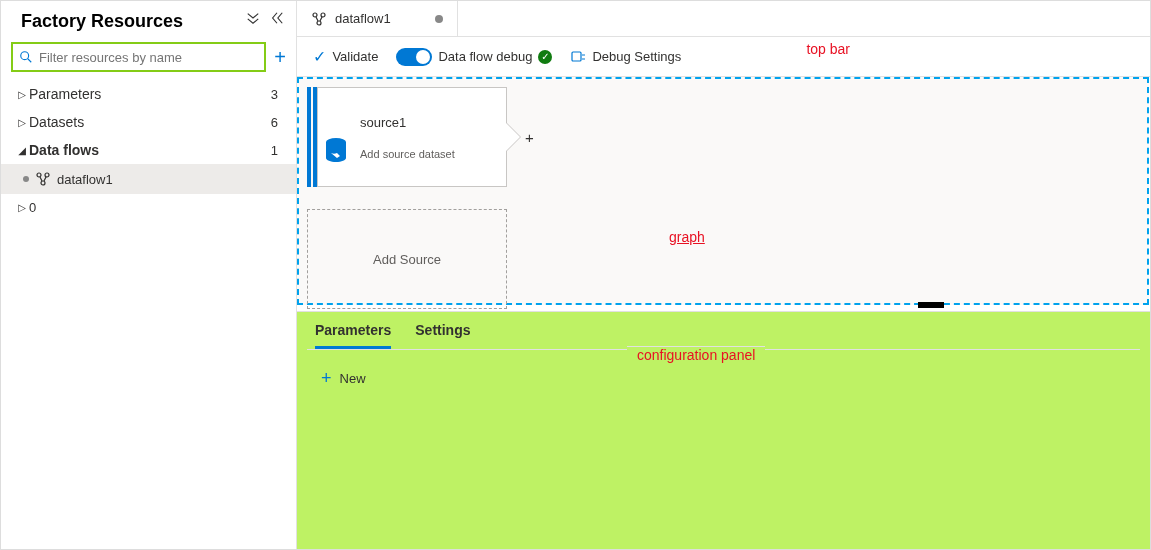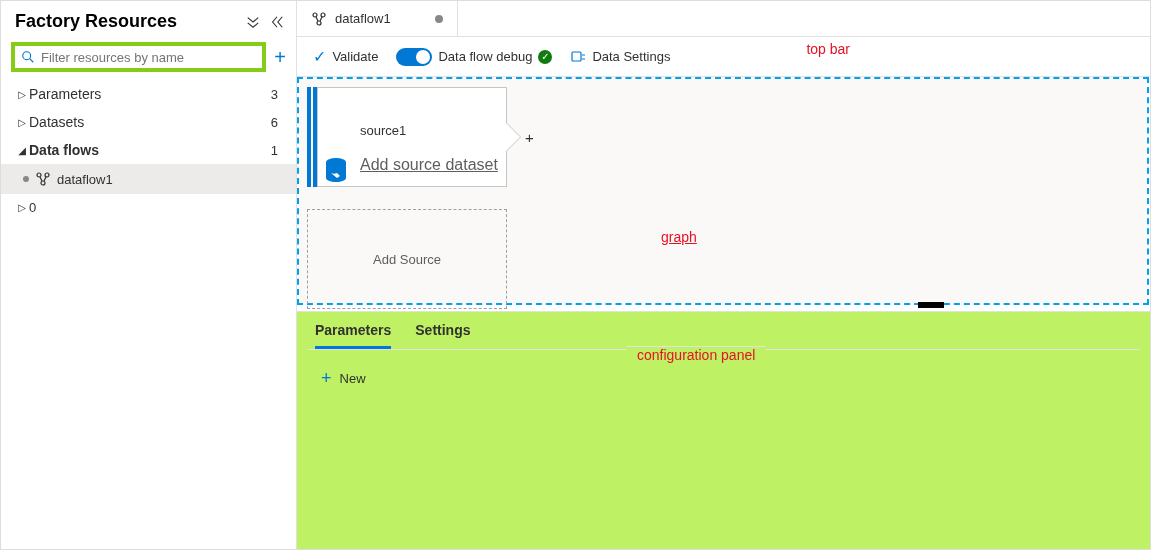--- a/index.html
+++ b/index.html
@@ -8,25 +8,25 @@
       font-size: 13px;
       color: #323130;
       width: 1151px;
       height: 550px;
       overflow: hidden;
       border: 1px solid #ddd;
       display: flex;
     }
     
     .sidebar { width: 296px; border-right: 1px solid #e1e1e1; display: flex; flex-direction: column; background: #fff; }
-    .sidebar-header { display: flex; align-items: center; padding: 10px 12px 6px 14px; }
+    .sidebar-header { display: flex; padding: 10px 12px 6px 20px; }
     .sidebar-title { font-size: 18px; font-weight: 600; flex: 1; color: #000; }
     .sidebar-header-icons { display:flex; gap:10px; color:#333; }
     .filter-row { display:flex; align-items:center; padding: 4px 10px 8px 10px; gap:8px; }
-    .filter-box { flex:1; display:flex; align-items:center; border:4px solid #84cc16; height:30px; padding:0 6px; gap:6px; }
+    .filter-box { flex:1; display:flex; align-items:center; border:2px solid #84cc16; height:30px; padding:0 6px; gap:6px; }
     .filter-box input { border:none; outline:none; width:100%; font-size:13px; color:#605e5c; background:transparent; }
     .add-icon { color:#0078d4; font-size:20px; font-weight:300; cursor:pointer; }
     .tree { flex:1; }
     .tree-item { display:flex; align-items:center; padding:6px 14px 6px 14px; cursor:pointer; }
     .tree-item .caret { width:14px; text-align:center; font-size:10px; color:#323130; }
     .tree-item .label { flex:1; font-size:14px; }
     .tree-item .count { font-size:13px; color:#323130; padding-right:4px; }
     .tree-child { display:flex; align-items:center; padding:7px 14px 7px 22px; gap:6px; background:#edebe9; cursor:pointer; }
     .tree-child .dot { width:6px; height:6px; border-radius:50%; background:#888; }
     .tree-child .glyph { display:flex; }
@@ -47,33 +47,33 @@
     .toggle::after { content:""; position:absolute; right:2px; top:2px; width:14px; height:14px; border-radius:50%; background:#fff; }
     .green-check { width:14px; height:14px; border-radius:50%; background:#107c10; color:#fff; display:inline-flex; align-items:center; justify-content:center; font-size:10px; }
     .debug-settings-icon { color:#0078d4; font-size:14px; }
     .annotation { color:#e81123; font-size:14px; position:absolute; }
     .annotation.topbar { right:300px; top:4px; }
     
     .canvas { flex:1; position:relative; background:#faf9f8; border:2px dashed #00a2ed; margin-right:1px; }
     .node-wrap { position:absolute; top:8px; left:8px; display:flex; align-items:center; }
     .node-handle { width:4px; height:100px; background:#0078d4; margin-right:2px; }
     .node-handle2 { width:4px; height:100px; background:#0078d4; margin-right:0; }
-    .node { width:190px; height:100px; background:#fff; border:1px solid #c8c6c4; display:flex; align-items:flex-end; position:relative; }
+    .node { width:190px; height:100px; background:#fff; border:1px solid #c8c6c4; display:flex; align-items:center; position:relative; }
     .node::after{
       content:""; position:absolute; right:-14px; top:50%; transform:translateY(-50%);
       width:0; height:0; border-top:14px solid transparent; border-bottom:14px solid transparent; border-left:14px solid #fff;
       filter: drop-shadow(1px 0 0 #c8c6c4);
     }
     .node-icon { width:36px; display:flex; align-items:center; justify-content:center; padding-top:28px; }
     .node-body { padding:12px 6px; }
     .node-title { font-size:13px; font-weight:400; margin-bottom:18px; }
-    .node-sub { font-size:16px; color:#605e5c;text-decoration:underline; }
+    .node-sub { font-size:11px; color:#605e5c; }
     .plus-right { margin-left:18px; font-size:15px; color:#323130; cursor:pointer; }
     .add-source { position:absolute; top:130px; left:8px; width:200px; height:100px; border:1px dashed #a19f9d; display:flex; align-items:center; justify-content:center; color:#605e5c; font-size:13px; cursor:pointer; background:transparent; }
-    .annotation.graph { left:362px; top:150px;text-decoration:underline; }
+    .annotation.graph { left:370px; top:150px;text-decoration:underline; }
     
     .splitter { height:6px; position:relative; }
     .splitter::after{ content:""; position:absolute; right:206px; top:-3px; width:26px; height:6px; background:#000; }
     
     .config { height:238px; border-top:1px solid #e1e1e1; background:#bef264; position:relative; padding:0 10px; }
     .config-tabs { display:flex; gap:24px; padding:10px 8px 0 8px; border-bottom:1px solid #e1e1e1; }
     .config-tab { font-size:14px; padding-bottom:8px; cursor:pointer; color:#323130;font-weight:bold; }
     .config-tab.active { font-weight:600; border-bottom:3px solid #0078d4; }
     .new-btn { display:flex; align-items:center; gap:8px; padding:18px 14px; color:#323130; cursor:pointer; font-size:13px; }
     .new-btn .plus { color:#0078d4; font-size:18px; font-weight:300; }
@@ -173,21 +173,21 @@
       <span>Data flow debug</span>
       <span class="green-check">✓</span>
     </div>
     <div class="tool">
       <span class="debug-settings-icon">
         <svg width="16" height="16" viewBox="0 0 16 16" stroke="#0078d4" stroke-width="1.2" fill="none">
             <rect x="2" y="3" width="9" height="9" rx="1"></rect>
             <path d="M12 6h3M12 10h3"></path>
           </svg>
       </span>
-      <span>Data Settings</span>
+      <span>Debug Settings</span>
     </div>
     <span class="annotation topbar">top bar</span>
   </div>
 
   <div class="canvas">
     <div class="node-wrap">
       <div class="node-handle"></div>
       <div class="node-handle2"></div>
       <div class="node">
         <div class="node-icon">

